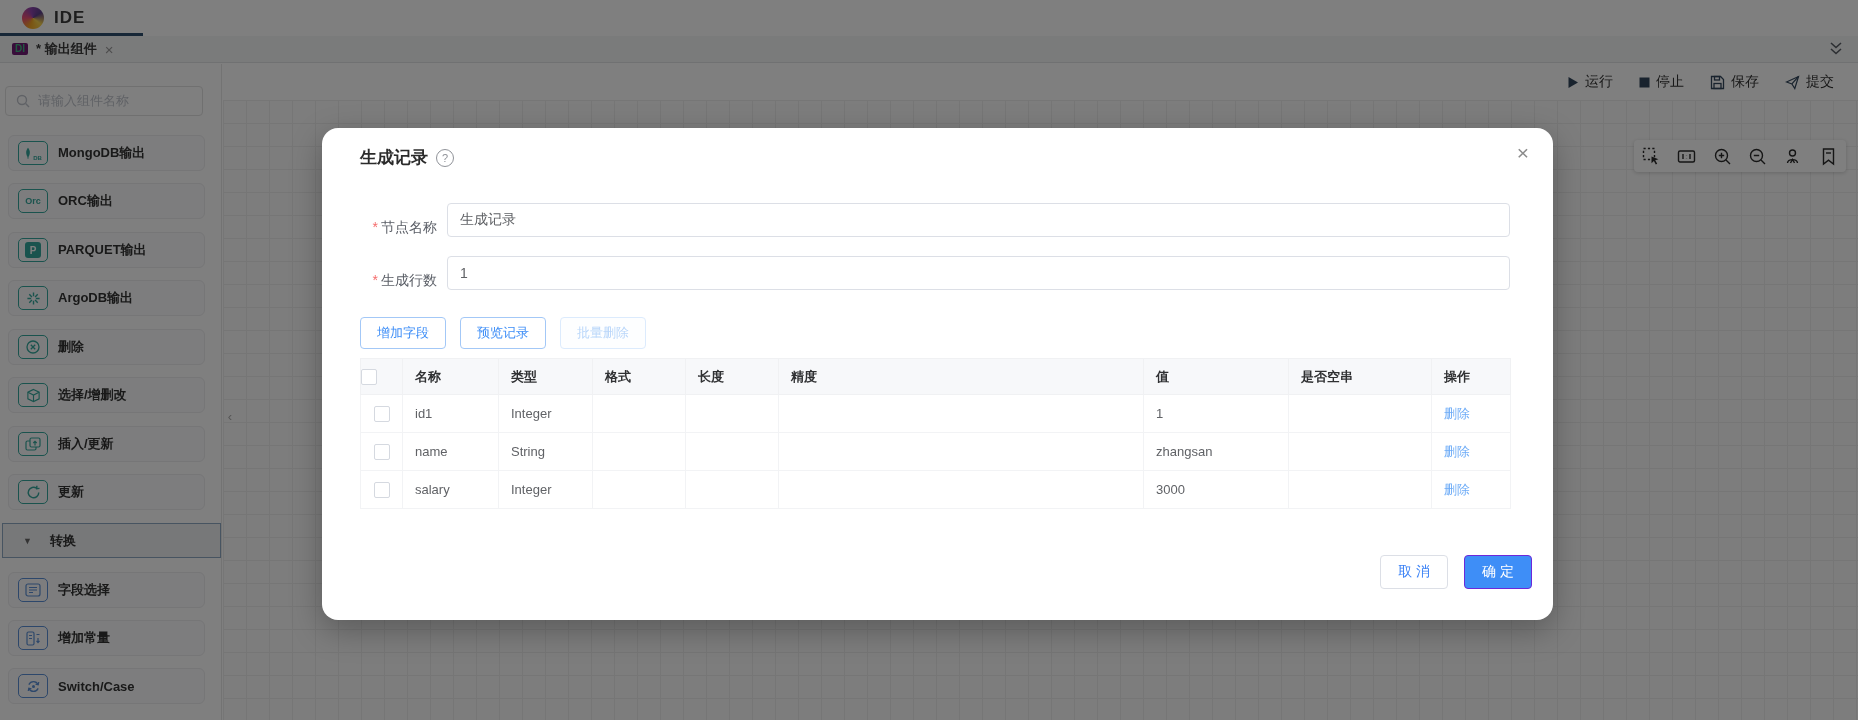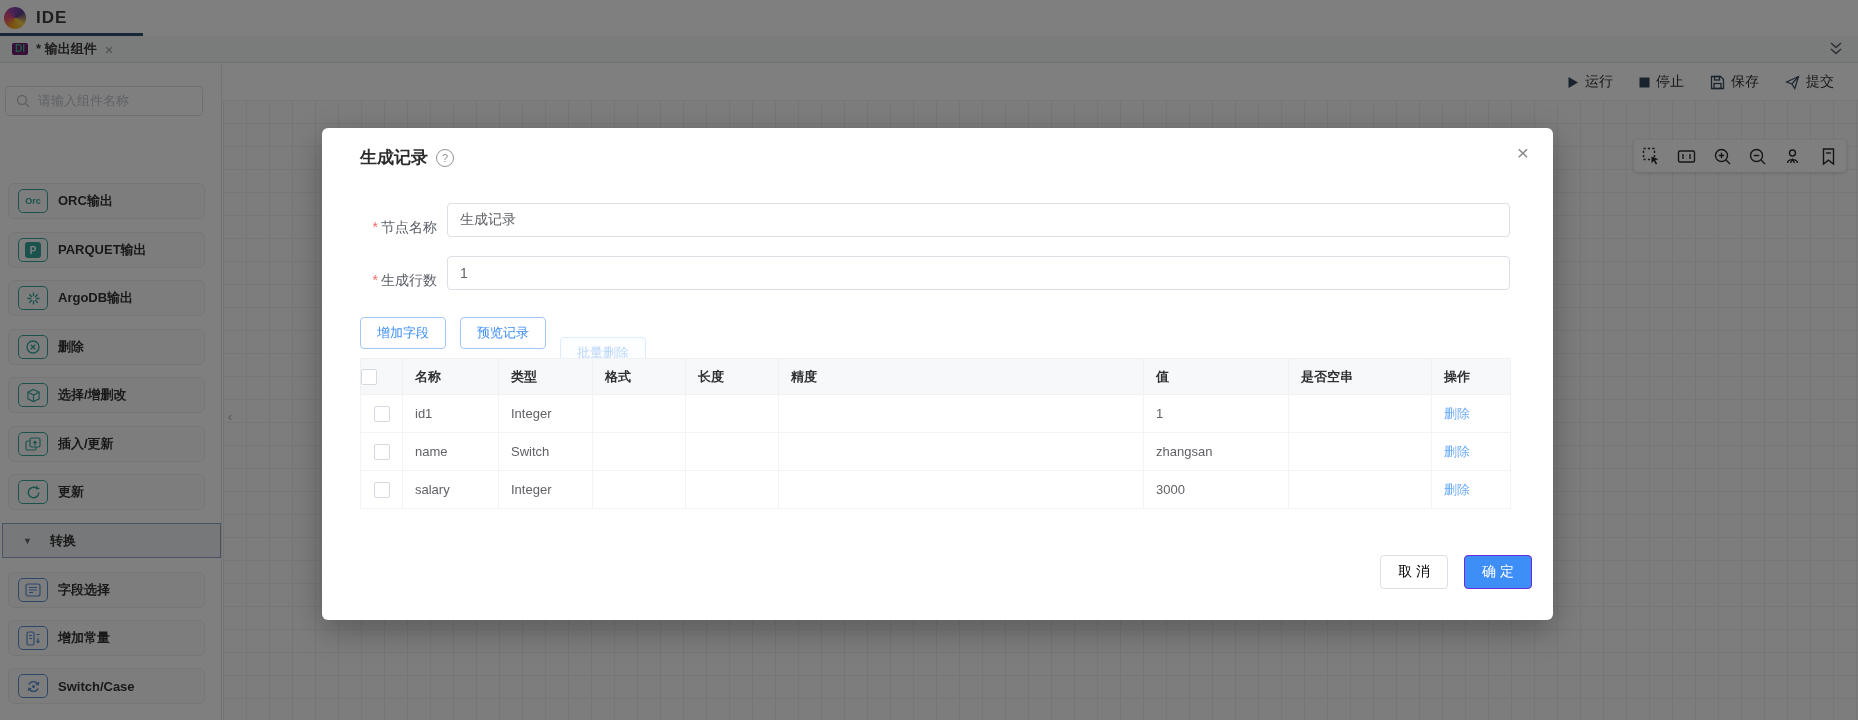--- a/index.html
+++ b/index.html
@@ -1,21 +1,21 @@
 <!DOCTYPE html>
 <html><head>
 <meta charset="utf-8">
 <style>
   html,body{margin:0;padding:0;}
   .screen{position:relative;width:1858px;height:720px;background:#fff;overflow:hidden;
           font-family:"Liberation Sans","DejaVu Sans",sans-serif;color:#333;}
 
   
   .app-header{position:absolute;top:0;left:0;right:0;height:36px;background:#fff;
-              display:flex;align-items:center;padding-left:4px;box-sizing:border-box;}
+              display:flex;align-items:center;padding-left:22px;box-sizing:border-box;}
   .logo{width:22px;height:22px;border-radius:50%;
         background:conic-gradient(from 200deg,#f5a623,#e94e77,#8e44ad,#5b3f8a,#f8d24c,#f5a623);}
   .app-title{font-size:17px;font-weight:700;color:#3c3c3c;margin-left:10px;letter-spacing:1px;}
   .header-underline{position:absolute;left:0;bottom:0;width:143px;height:3px;background:#2f4f6e;}
 
   
   .tab-bar{position:absolute;top:36px;left:0;right:0;height:27px;background:#f5f6f7;
            border-bottom:1px solid #e1e2e4;display:flex;align-items:center;box-sizing:border-box;}
   .tab{display:flex;align-items:center;gap:8px;padding:0 12px;height:100%;}
   .tab-badge{background:#701a75;color:#43b581;font-size:10px;font-weight:700;border-radius:2px;
@@ -57,48 +57,48 @@
   .canvas-tools{position:absolute;top:40px;right:12px;width:212px;height:32px;background:#fff;
                 border-radius:4px;box-shadow:0 1px 4px rgba(0,0,0,.18);
                 display:flex;align-items:center;justify-content:space-around;}
   .canvas-tools span{display:flex;cursor:pointer;}
   .collapse-handle{position:absolute;left:0;top:295px;width:14px;height:42px;color:#ababab;
                    display:flex;align-items:center;justify-content:center;font-size:13px;cursor:pointer;}
 
   
   .mask{position:absolute;inset:0;background:rgba(0,0,0,0.5);z-index:5;}
   .modal{position:absolute;left:322px;top:128px;width:1231px;height:492px;background:#fff;
-         border-radius:6px;z-index:10;box-shadow:0 10px 32px rgba(0,0,0,.28);}
+         border-radius:16px;z-index:10;box-shadow:0 10px 32px rgba(0,0,0,.28);}
   .modal-title{position:absolute;left:38px;top:18px;font-size:17px;font-weight:600;color:#2b2b2b;
                display:flex;align-items:center;gap:8px;}
   .help-icon{width:16px;height:16px;border:1px solid #909399;border-radius:50%;color:#909399;
              font-size:11px;font-weight:400;display:flex;align-items:center;justify-content:center;cursor:pointer;}
   .modal-close{position:absolute;right:24px;top:14px;font-size:21px;color:#8b8b8b;cursor:pointer;line-height:1;}
   .form-row{position:absolute;left:38px;right:43px;height:34px;display:flex;align-items:center;}
   .form-label{width:77px;text-align:right;font-size:14px;color:#5a5e66;margin-right:10px;white-space:nowrap;flex:none;margin-top:16px;}
   .req{color:#f56c6c;margin-right:3px;font-size:14px;}
   .form-input{flex:1;height:34px;border:1px solid #dcdfe6;border-radius:4px;padding:0 12px;
               font-size:14px;color:#606266;box-sizing:border-box;outline:none;background:#fff;
               font-family:"Liberation Sans","DejaVu Sans",sans-serif;}
   .btn-row{position:absolute;left:38px;top:189px;display:flex;gap:14px;}
   .btn-plain{height:30px;padding:0 16px;border:1px solid #a3c8f7;color:#3e8ef7;background:#fff;
              border-radius:4px;font-size:13px;display:flex;align-items:center;cursor:pointer;}
-  .btn-disabled{border-color:#dcebfd;color:#b9d6fa;background:#fdfeff;cursor:not-allowed;margin-top:20px;}
+  .btn-disabled{border-color:#dcebfd;color:#b9d6fa;background:#fdfeff;cursor:not-allowed;}
   .gen-table{position:absolute;left:38px;top:230px;width:1150px;border-collapse:collapse;
              font-size:13px;table-layout:fixed;}
   .gen-table th{background:#f7f8fa;font-weight:700;color:#303133;height:36px;text-align:left;
                 padding:0 12px;border:1px solid #f0f1f3;box-sizing:border-box;white-space:nowrap;overflow:hidden;}
   .gen-table td{height:38px;color:#606266;padding:0 12px;border:1px solid #f2f3f5;
                 box-sizing:border-box;white-space:nowrap;overflow:hidden;background:#fff;}
   .cb-cell{text-align:center;padding:0 !important;}
   .checkbox{display:inline-block;width:14px;height:14px;border:1px solid #d5d9e0;border-radius:2px;
             background:#fff;vertical-align:middle;cursor:pointer;}
   .link-del{color:#6cabf7;cursor:pointer;}
   .modal-footer{position:absolute;right:21px;top:427px;display:flex;gap:16px;}
-  .btn-cancel{height:32px;padding:0 17px;border:1px solid #dcdfe6;background:#fff;color:#000000;
+  .btn-cancel{height:32px;padding:0 17px;border:1px solid #dcdfe6;background:#fff;color:#3b82f6;
               border-radius:4px;font-size:14px;display:flex;align-items:center;cursor:pointer;}
   .btn-confirm{height:32px;padding:0 17px;background:#3e8ef7;border:1px solid #6d28d9;color:#fff;
                border-radius:4px;font-size:14px;display:flex;align-items:center;cursor:pointer;}
 </style>
 </head>
 <body>
 
 <div class="screen">
 
   <div class="app-header">
@@ -123,20 +123,30 @@
 
   <div class="sidebar">
     <div class="search-box">
       <svg width="14" height="14" viewBox="0 0 14 14" fill="none" stroke="#c0c4cc" stroke-width="1.4">
           <circle cx="6" cy="6" r="4.5"></circle>
           <path d="M9.6 9.6 L13 13"></path>
         </svg>
       <span class="search-placeholder">请输入组件名称</span>
     </div>
 
+    <div class="comp-item" style="top:71px">
+      <span class="comp-icon">
+        <svg width="8" height="14" viewBox="0 0 9 14">
+            <path d="M4.5 1 C7 4 7.5 8 4.5 12 C1.5 8 2 4 4.5 1 Z" fill="currentColor"></path>
+            <line x1="4.5" y1="11" x2="4.5" y2="13.5" stroke="currentColor"></line>
+          </svg>
+        <b class="badge-db">DB</b>
+      </span>
+      <span class="comp-label">MongoDB输出</span>
+    </div>
 
     <div class="comp-item" style="top:119px">
       <span class="comp-icon">
         <b class="badge-orc">Orc</b>
       </span>
       <span class="comp-label">ORC输出</span>
     </div>
 
     <div class="comp-item" style="top:168px">
       <span class="comp-icon">
@@ -364,21 +374,21 @@
           <td></td>
           <td></td>
           <td></td>
           <td>1</td>
           <td></td>
           <td><span class="link-del">删除</span></td>
         </tr>
         <tr>
           <td class="cb-cell"><span class="checkbox"></span></td>
           <td>name</td>
-          <td>Switch</td>
+          <td>String</td>
           <td></td>
           <td></td>
           <td></td>
           <td>zhangsan</td>
           <td></td>
           <td><span class="link-del">删除</span></td>
         </tr>
         <tr>
           <td class="cb-cell"><span class="checkbox"></span></td>
           <td>salary</td>

